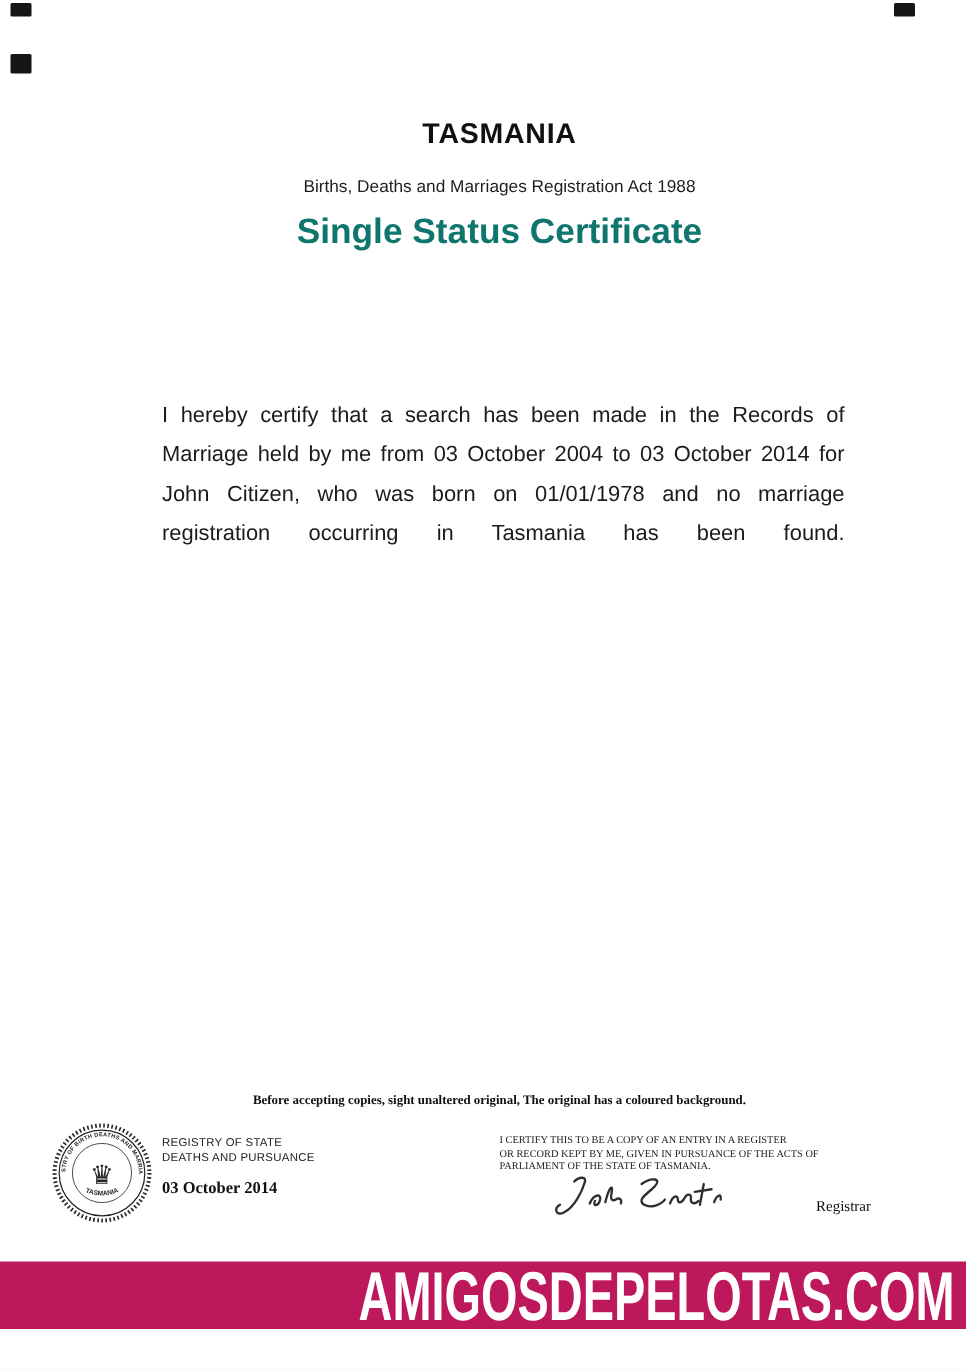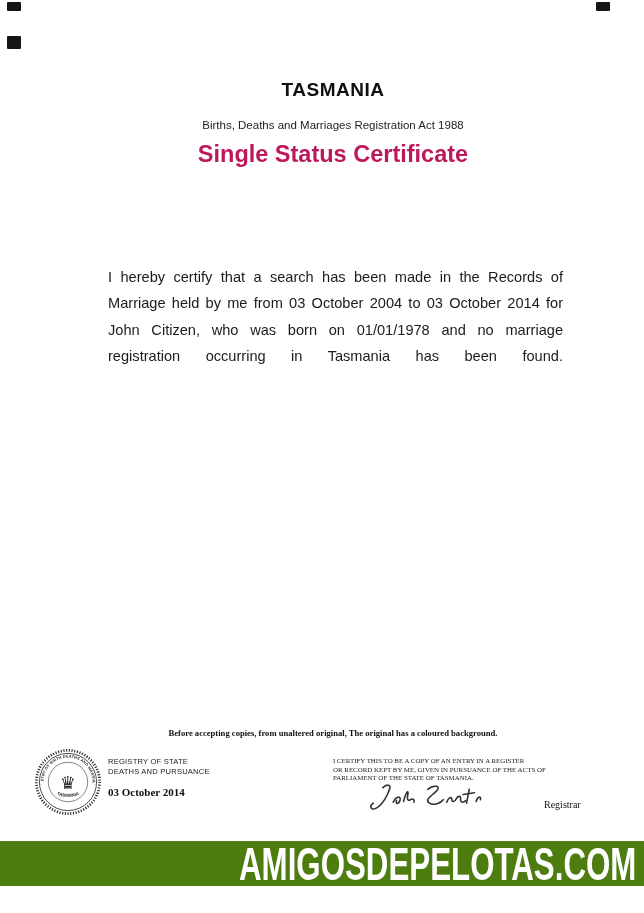--- a/index.html
+++ b/index.html
@@ -9,21 +9,21 @@
     overflow:hidden; margin:0;padding-left:40px;
   }
   .mark { position:absolute; background:#151515; border-radius:1px; }
   .mark-tl { left:7px;  top:2px;  width:14px; height:9px; }
   .mark-tr { left:596px; top:2px; width:14px; height:9px; }
   .mark-l  { left:7px;  top:36px; width:14px; height:13px; }
 
   .centered { position:absolute; left:22px; right:0; text-align:center; }
   .region-title { top:79px;  font-size:19px;  font-weight:bold; letter-spacing:.5px; color:#101010; }
   .act-line     { top:119px; font-size:11.5px; color:#1e1e1e; }
-  .cert-title   { top:141px; font-size:23.5px; font-weight:bold; color:#be185d; }
+  .cert-title   { top:141px; font-size:23.5px; font-weight:bold; color:#0f766e; }
 
   .body-statement {
     position:absolute; left:108px; top:264px; width:455px;
     font-size:14.6px; line-height:26.4px; color:#1b1b1b;
     text-align:justify; text-align-last:justify;
   }
 
   .notice { top:728px; font-size:8.6px; font-weight:bold;
             font-family:"Liberation Serif", serif; color:#101010; }
 
@@ -37,21 +37,21 @@
   .certify { position:absolute; left:333px; top:757px;
              font-size:6.9px; line-height:8.7px; color:#222;
              font-family:"Liberation Serif", serif; white-space:nowrap; }
 
   .signature { position:absolute; left:360px; top:779px; width:132px; height:38px; }
   .registrar { position:absolute; left:544px; top:799px; font-size:10px;
                font-family:"Liberation Serif", serif; color:#101010; }
 
   .watermark {
     position:absolute; left:0; top:841px; width:644px; height:45px;
-    background:#4d7c0f; display:flex; align-items:center;
+    background:#be185d; display:flex; align-items:center;
     justify-content:flex-end; padding-right:8px; overflow:hidden;
   }
   .watermark span {
     display:inline-block; color:#ffffff; font-weight:bold; font-size:46px;
     line-height:1; white-space:nowrap;
     transform:scaleX(0.68); transform-origin:right center;
   }
 </style>
 </head>
 <body>
@@ -63,21 +63,21 @@
   <div class="mark mark-l"></div>
 
   <div class="centered region-title">TASMANIA</div>
 
   <div class="centered act-line">Births, Deaths and Marriages Registration Act 1988</div>
 
   <div class="centered cert-title">Single Status Certificate</div>
 
   <div class="body-statement">I hereby certify that a search has been made in the Records of Marriage held by me from 03 October 2004 to 03 October 2014 for John Citizen, who was born on 01/01/1978 and no marriage registration occurring in Tasmania has been found.</div>
 
-  <div class="centered notice">Before accepting copies, from unaltered original, The original has a coloured background.</div>
+  <div class="centered notice">Before accepting copies, sight unaltered original, The original has a coloured background.</div>
 
   <svg class="seal" viewBox="0 0 100 100" xmlns="http://www.w3.org/2000/svg">
     <circle cx="50" cy="50" r="46.5" fill="none" stroke="#242424" stroke-width="4" stroke-dasharray="1.6 2.4"></circle>
     <circle cx="50" cy="50" r="42" fill="none" stroke="#242424" stroke-width="1.2"></circle>
     <circle cx="50" cy="50" r="29" fill="none" stroke="#242424" stroke-width="0.8"></circle>
     <path id="seal-arc-top" d="M 50 50 m -36 0 a 36 36 0 1 1 72 0" fill="none"></path>
     <text font-size="5.6" letter-spacing="0.3" fill="#242424" font-weight="bold" font-family="'Liberation Sans',sans-serif">
       <textPath href="#seal-arc-top" startOffset="50%" text-anchor="middle">REGISTRY OF BIRTH DEATHS AND MARRIAGES</textPath>
     </text>
     <text x="50" y="61" font-size="26" text-anchor="middle" fill="#242424" font-family="'DejaVu Sans',sans-serif">♛</text>

